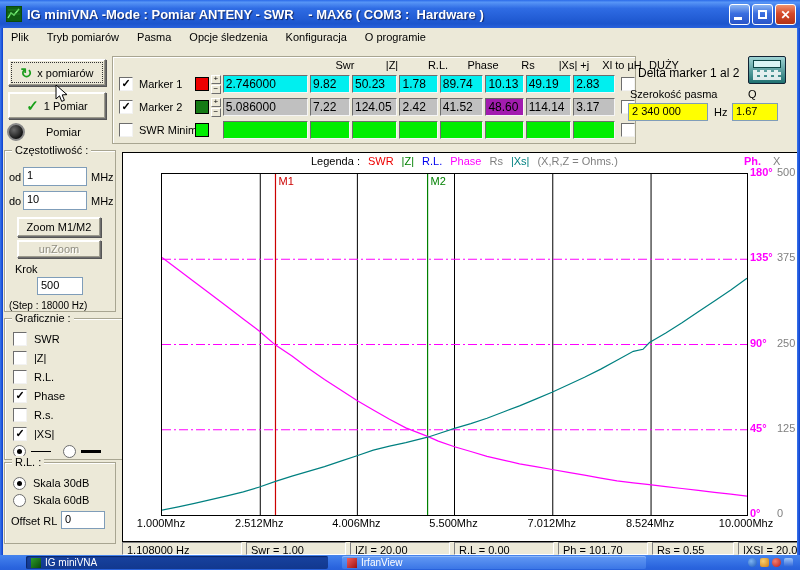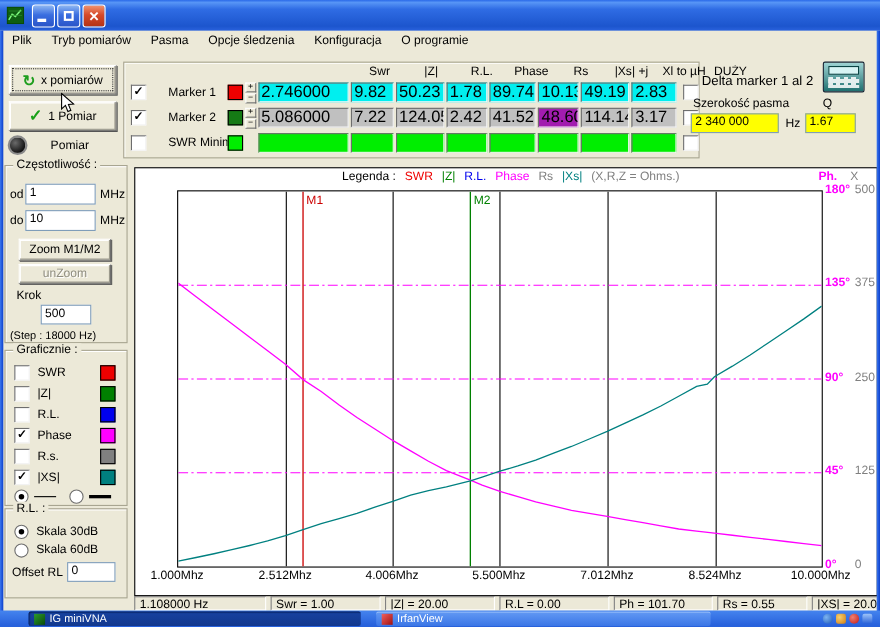--- a/index.html
+++ b/index.html
@@ -52,26 +52,26 @@
   .led{width:14px;height:14px;border-radius:50%;border:2px solid #8a8a8a;
     background:radial-gradient(circle at 35% 35%,#6a6a6a,#151515 70%);}
   
   .marker-group{left:112px;top:56px;width:522px;height:86px;}
   .mk-title{position:absolute;left:6px;top:1px;color:#e00000;font-weight:bold;font-size:12px;white-space:pre;}
   .mk-headers{position:absolute;left:209px;top:2px;display:flex;}
   .mk-headers span{display:inline-block;margin-left:2px;text-align:center;font-size:11px;overflow:hidden;white-space:nowrap;}
   #marker-rows{position:absolute;left:0;top:18px;right:0;}
   .mrow{display:flex;align-items:center;height:18px;margin-bottom:5px;}
   .mrow .cb{margin-left:6px;}
-  .mlabel{margin-left:20px;width:62px;font-size:11px;white-space:nowrap;overflow:hidden;}
+  .mlabel{margin-left:6px;width:62px;font-size:11px;white-space:nowrap;overflow:hidden;}
   .spin{width:11px;margin:0 2px;display:flex;flex-direction:column;gap:1px;}
   .spin b{height:7px;font-size:8px;line-height:6px;text-align:center;background:#ece9d8;font-weight:normal;
     border:1px solid #6e6e6e;border-top-color:#fff;border-left-color:#fff;}
   .spin.ph{visibility:hidden;}
-  .cell{display:inline-block;height:16px;line-height:16px;padding-left:2px;font-size:15px;
+  .cell{display:inline-block;height:16px;line-height:16px;padding-left:2px;font-size:12px;
     border:1px solid;border-color:#6d6d6d #f5f5f5 #f5f5f5 #6d6d6d;overflow:hidden;white-space:nowrap;}
   .cell.freq{width:90px;}
   .mrow .cell + .cell{margin-left:2px;}
   .duzy{margin-left:8px;}
   
   .pos{position:absolute;}
   .calc-icon{position:absolute;left:748px;top:56px;width:36px;height:26px;border:1px solid #123;
     background:linear-gradient(180deg,#9fd4d4,#1f7070);border-radius:2px;}
   .calc-icon .scr{position:absolute;left:4px;top:3px;right:4px;height:6px;background:#d8f4f4;border:1px solid #0a4444;}
   .calc-icon .keys{position:absolute;left:4px;bottom:3px;right:4px;height:10px;
@@ -113,20 +113,21 @@
 
 <div class="window">
 
   <div class="titlebar">
     <svg class="app-icon" viewBox="0 0 16 16">
       <rect x="0" y="0" width="16" height="16" fill="#0a4a0a"></rect>
       <rect x="1" y="1" width="14" height="14" fill="#0f5e12"></rect>
       <path d="M2 12 L5 7 L8 9 L13 3" stroke="#7cf87c" stroke-width="1.4" fill="none"></path>
       <path d="M2 4 H14 M2 8 H14" stroke="#2c8c2c" stroke-width="0.7" fill="none"></path>
     </svg>
+    <span class="ttl-text">IG miniVNA -Mode : Pomiar ANTENY - SWR    - MAX6 ( COM3 :  Hardware )</span>
     <span class="wbtns">
       <span class="wbtn">
           <span class="glyph-min"></span>
         </span>
       <span class="wbtn">
           <span class="glyph-max"></span>
         </span>
       <span class="wbtn close">
           <span class="glyph-x">✕</span>
         </span>
@@ -246,21 +247,21 @@
     <span class="sb-label" style="left:4px;top:44px;">do</span>
     <span class="pos field" style="left:18px;top:40px;width:64px;height:19px;">10</span>
     <span class="sb-label" style="left:86px;top:44px;">MHz</span>
     <div class="btn pos" style="left:12px;top:66px;width:84px;height:20px;">Zoom M1/M2</div>
     <div class="btn pos disabled" style="left:12px;top:89px;width:84px;height:18px;">unZoom</div>
     <span class="sb-label" style="left:10px;top:112px;">Krok</span>
     <span class="pos field" style="left:32px;top:126px;width:46px;height:18px;">500</span>
     <span class="sb-label" style="left:4px;top:149px;font-size:10px;">(Step : 18000 Hz)</span>
   </div>
 
-  <div class="group" style="left:4px;top:318px;width:110px;height:140px;">
+  <div class="group" style="left:4px;top:318px;width:110px;height:140px;padding-left:48px;">
     <span class="gtitle">Graficznie :</span>
     <div id="gfx-rows">
         <div class="gfx-row" style="top: 12px;">
           <span class="cb"></span>
           <span class="lbl">SWR</span>
           <span class="swatch" style="background: rgb(238, 0, 0);"></span>
         </div>
         <div class="gfx-row" style="top: 31px;">
           <span class="cb"></span>
           <span class="lbl">|Z|</span>

